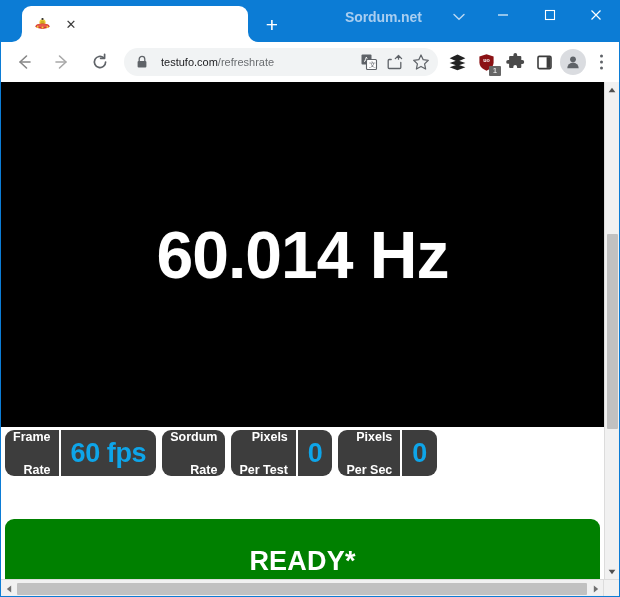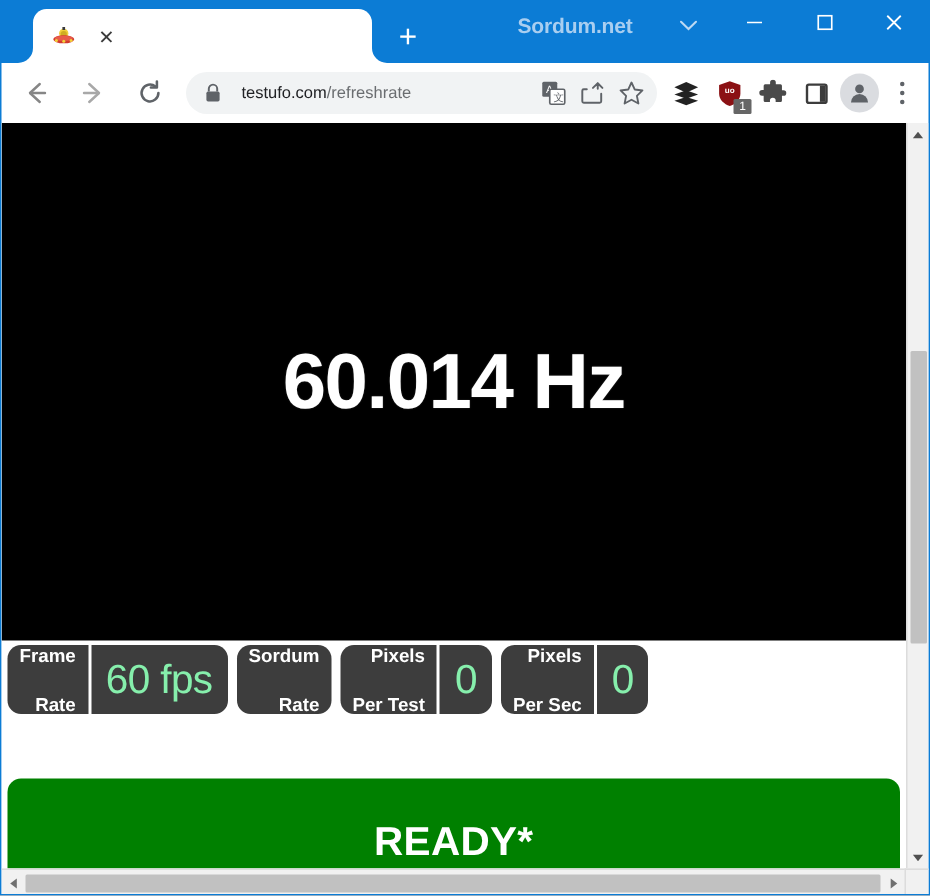--- a/index.html
+++ b/index.html
@@ -224,21 +224,21 @@
     position: absolute;
     left: 0; top: 0;
     width: 603px; height: 345px;
     background: #000000;
     display: flex;
     align-items: center;
     justify-content: center;
   }
   #hz-readout {
     color: #ffffff;
-    font-size: 52px;
+    font-size: 66px;
     font-weight: bold;
     letter-spacing: -1px;
     line-height: 1;
     font-family: "Liberation Sans", sans-serif;
     text-shadow: 0 0 1px rgba(255,255,255,0.25);
   }
 
   #stats-row {
     position: absolute;
     left: 0; top: 345px;
@@ -268,23 +268,23 @@
     line-height: 14px;
     padding: 0 8px;
     text-align: right;
     white-space: nowrap;
     gap: 19px;
   }
   .stat-value {
     display: flex;
     align-items: center;
     justify-content: center;
-    color: #86efac;
+    color: #0ea5e9;
     font-size: 27px;
-    font-weight: normal;
+    font-weight: bold;
     padding: 0 10px;
     border-left: 2px solid #ffffff;
     white-space: nowrap;
     letter-spacing: -0.4px;
   }
 
   #ready-bar {
     position: absolute;
     left: 4px; top: 401px;
     width: 595px; height: 84px;

